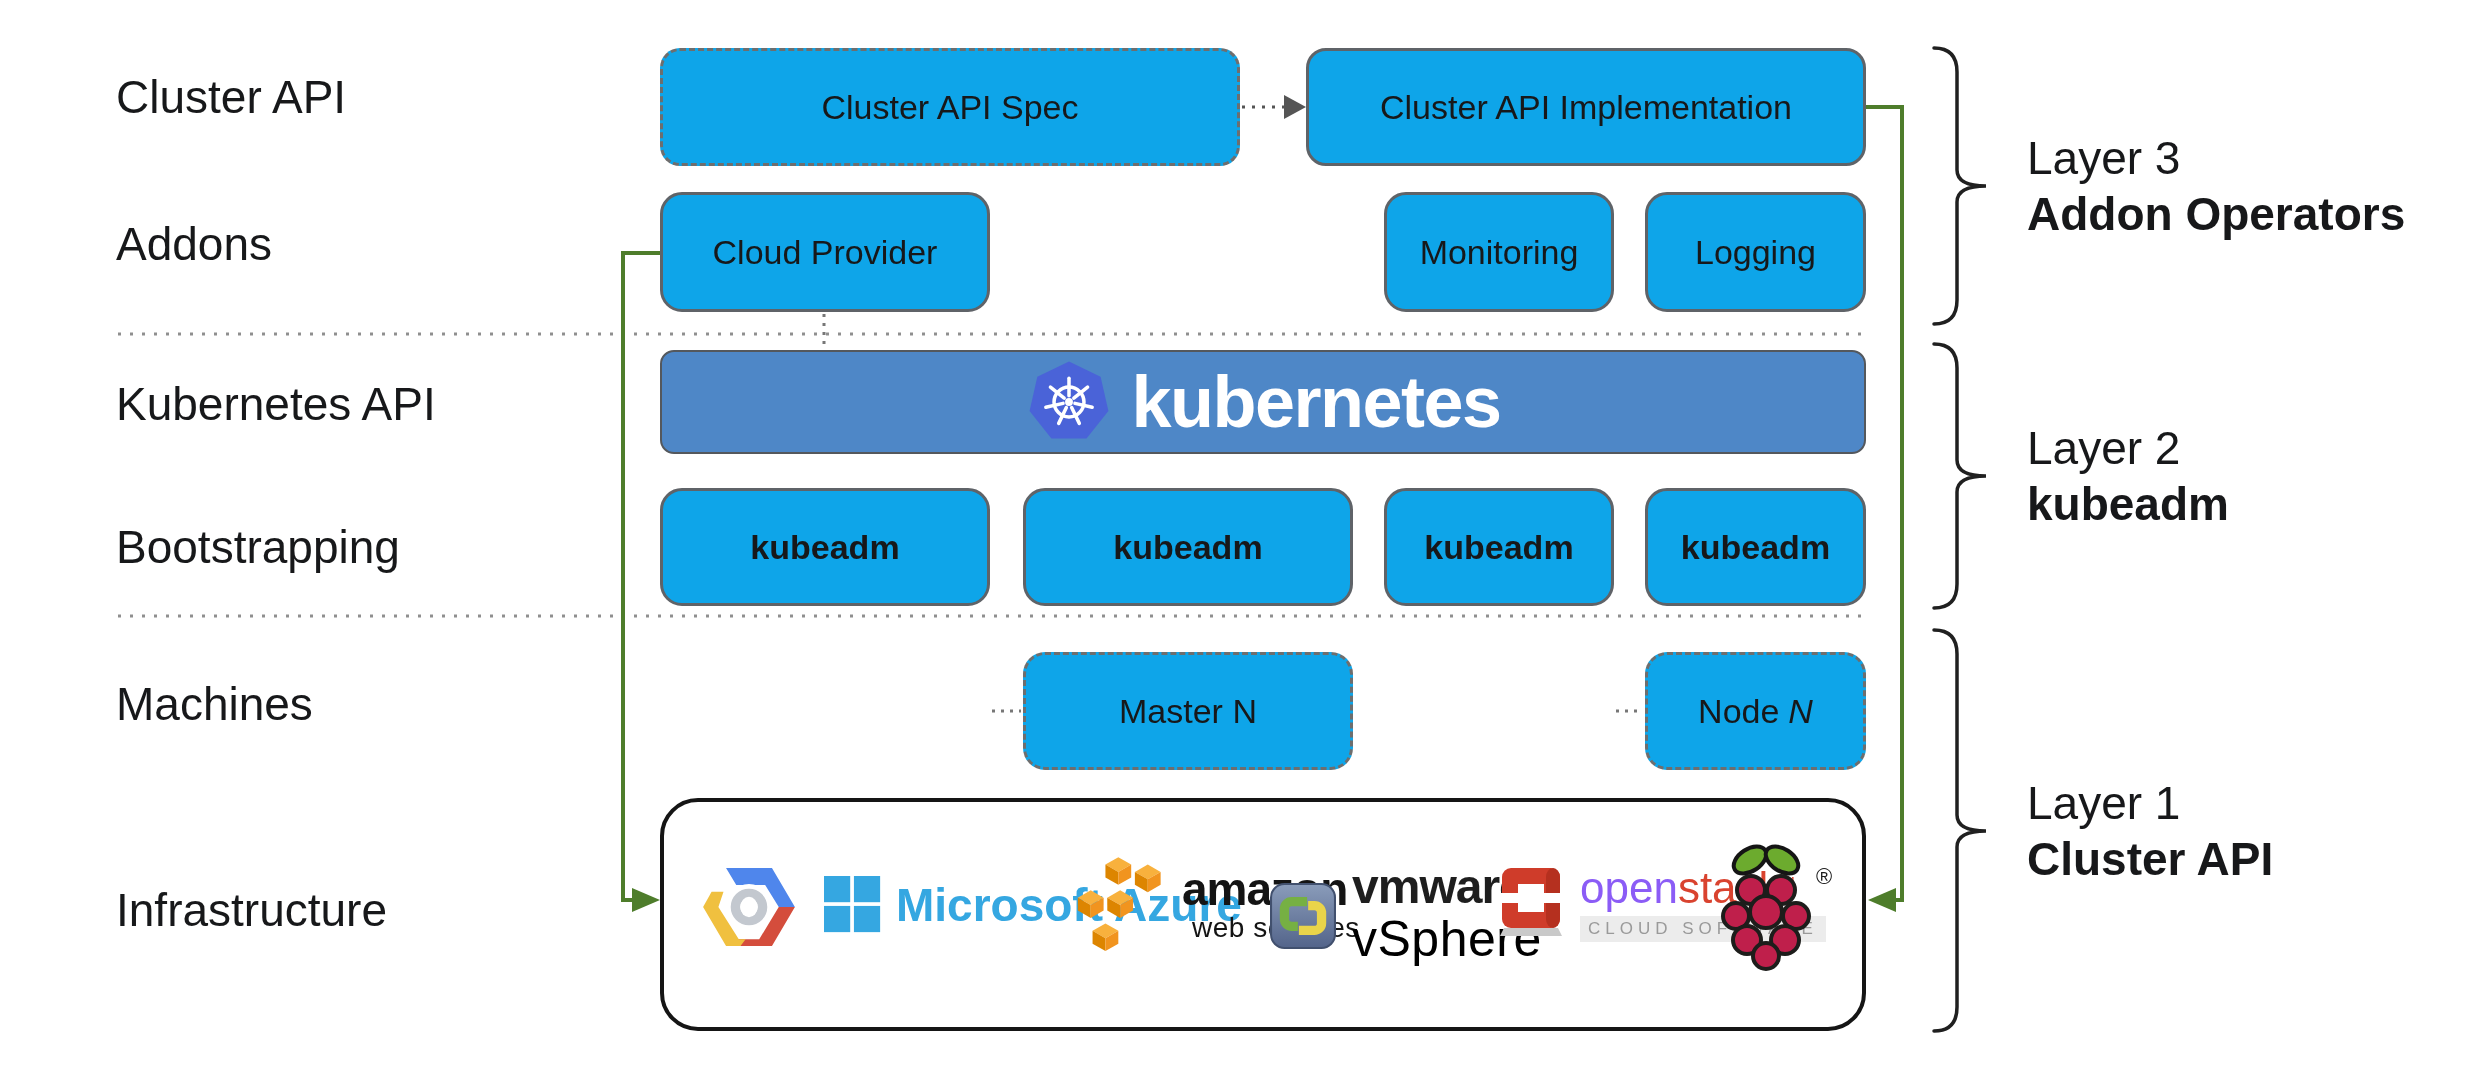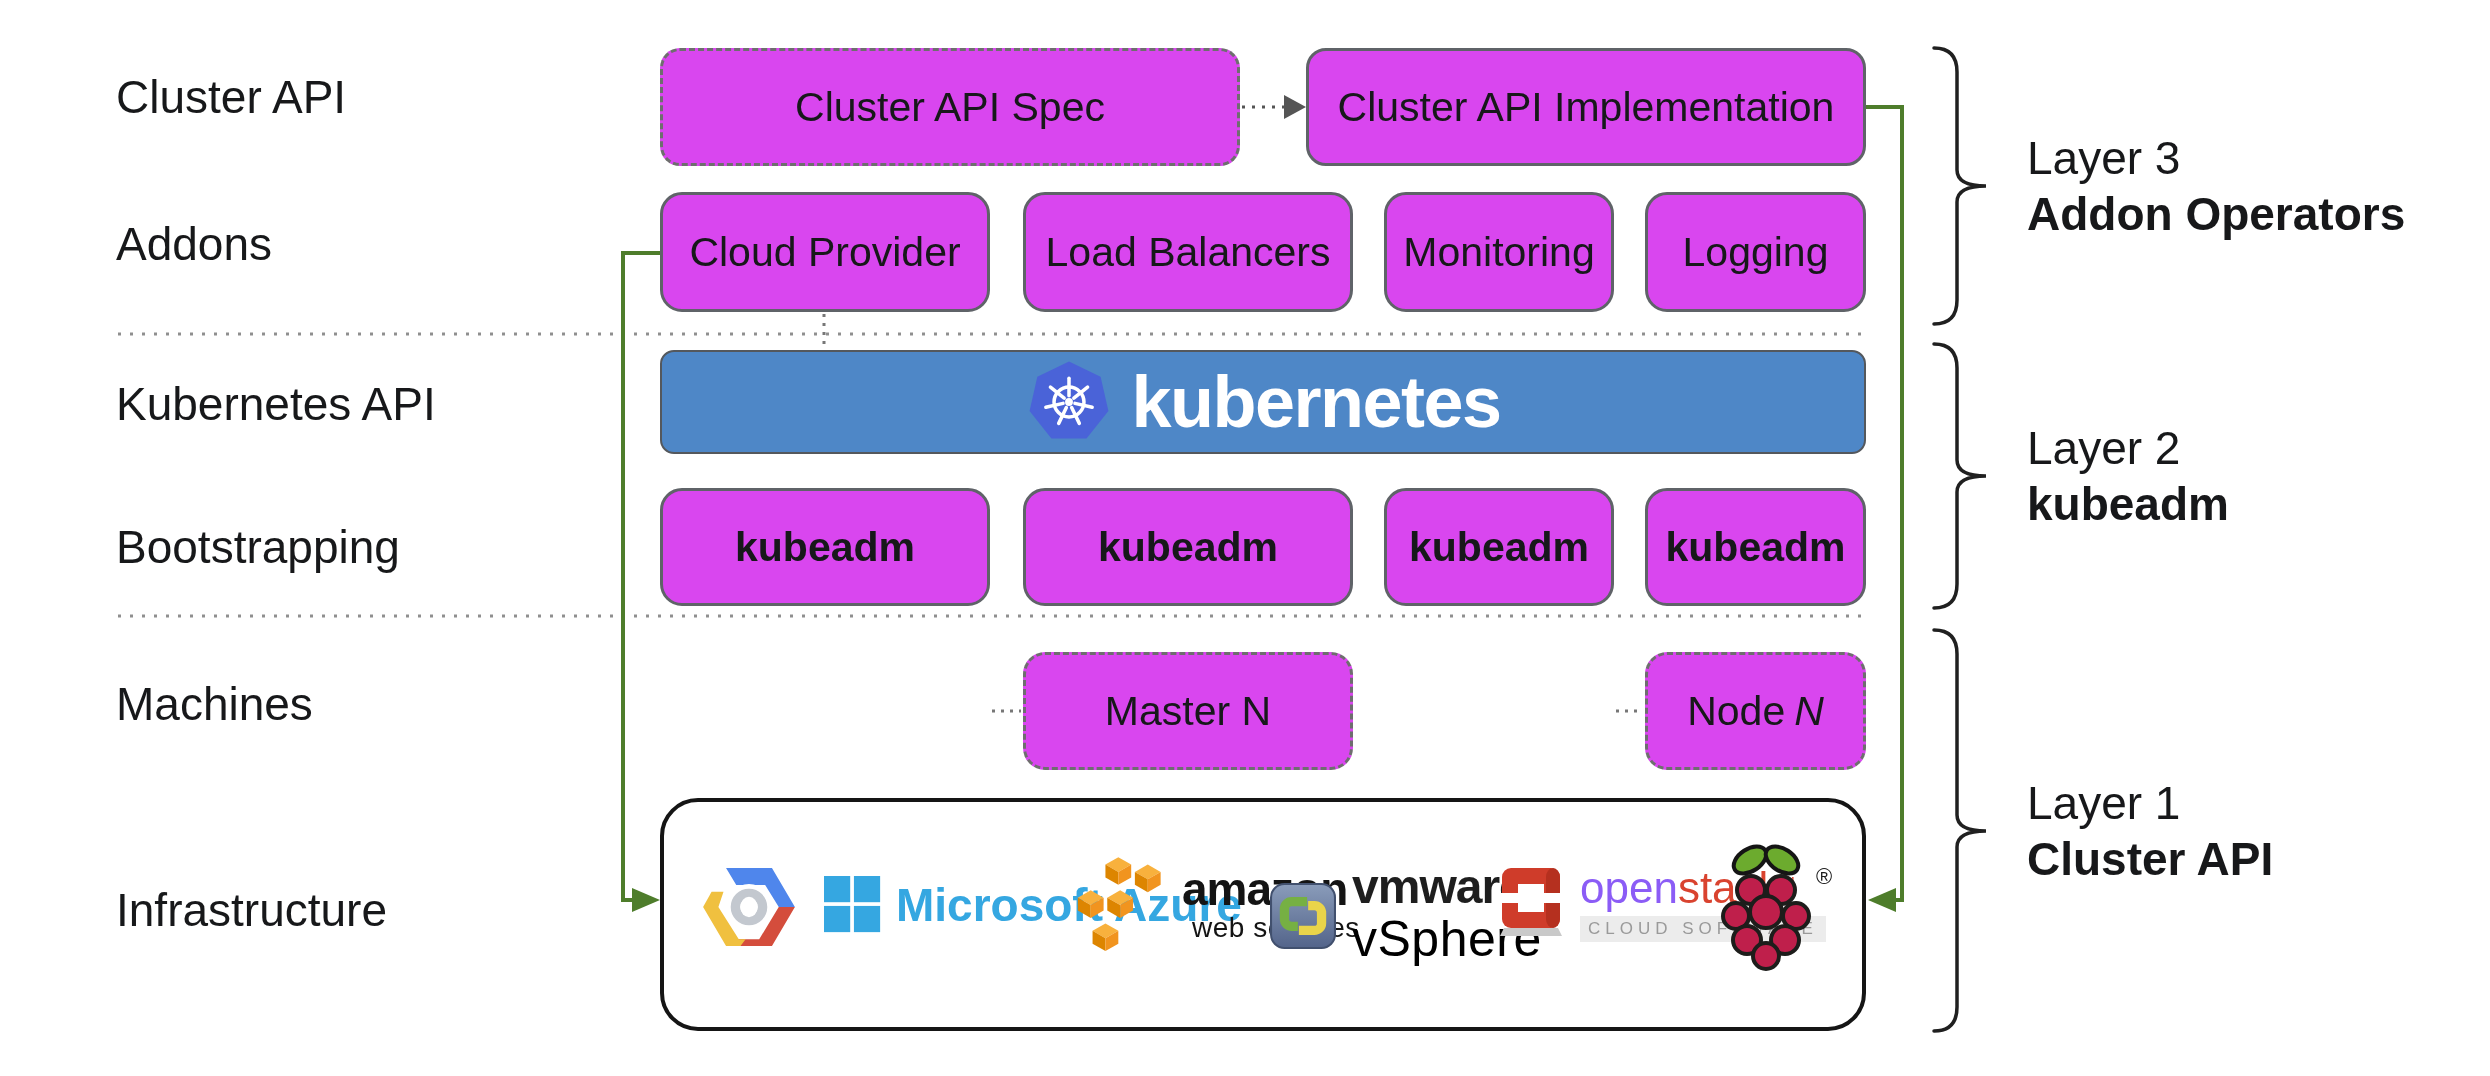--- a/index.html
+++ b/index.html
@@ -3,23 +3,23 @@
 <meta charset="utf-8">
 <style>
   html,body{margin:0;padding:0;background:#ffffff;}
   #canvas{
     position:relative;width:2490px;height:1076px;background:#ffffff;
     font-family:"Liberation Sans","DejaVu Sans",sans-serif;color:#1b1c1e;overflow:hidden;
   }
   #overlay{position:absolute;left:0;top:0;width:2490px;height:1076px;pointer-events:none;}
   .rowlabel{position:absolute;left:116px;font-size:46px;color:#17181a;white-space:nowrap;}
   .box{
-    position:absolute;background:#d946ef;border:3px solid #5f6368;border-radius:22px;
+    position:absolute;background:#0ea5e9;border:3px solid #5f6368;border-radius:22px;
     display:flex;align-items:center;justify-content:center;
-    font-size:41px;color:#17181a;white-space:nowrap;box-sizing:border-box;
+    font-size:34px;color:#17181a;white-space:nowrap;box-sizing:border-box;
   }
   .box.dashed{border:3px dashed #6e6e6e;}
   .box.bold{font-weight:bold;}
   .banner{
     position:absolute;left:660px;top:350px;width:1206px;height:104px;box-sizing:border-box;
     background:#4e87c7;border:2px solid#54585d;border-radius:14px;
     display:flex;align-items:center;justify-content:center;
   }
   .banner .wordmark{font-size:72px;font-weight:700;color:#ffffff;letter-spacing:-1.5px;margin-left:18px;}
   .infra{
@@ -79,21 +79,20 @@
   <div class="rowlabel" style="top:217px">Addons</div>
   <div class="rowlabel" style="top:377px">Kubernetes API</div>
   <div class="rowlabel" style="top:520px">Bootstrapping</div>
   <div class="rowlabel" style="top:677px">Machines</div>
   <div class="rowlabel" style="top:883px">Infrastructure</div>
 
   <div class="box dashed" style="left:660px;top:48px;width:580px;height:118px;border-radius:20px">Cluster API Spec</div>
   <div class="box" style="left:1306px;top:48px;width:560px;height:118px;border-radius:20px">Cluster API Implementation</div>
 
   <div class="box" style="left:660px;top:192px;width:330px;height:120px">Cloud Provider</div>
-  <div class="box" style="left:1023px;top:192px;width:330px;height:120px">Load Balancers</div>
   <div class="box" style="left:1384px;top:192px;width:230px;height:120px">Monitoring</div>
   <div class="box" style="left:1645px;top:192px;width:221px;height:120px">Logging</div>
 
   <div class="banner">
     <svg width="88" height="94" viewBox="0 0 100 104">
       <polygon points="50,6 85.9,23.3 94.8,62.2 69.9,93.4 30,93.4 5.2,62.2 14,23.3" fill="#4a63d8"></polygon>
       <circle cx="50" cy="52" r="17" fill="none" stroke="#ffffff" stroke-width="4"></circle>
       <circle cx="50" cy="52" r="4.5" fill="#ffffff"></circle>
       <g stroke="#ffffff" stroke-width="4" stroke-linecap="round">
         <line x1="50" y1="45" x2="50" y2="25"></line>

